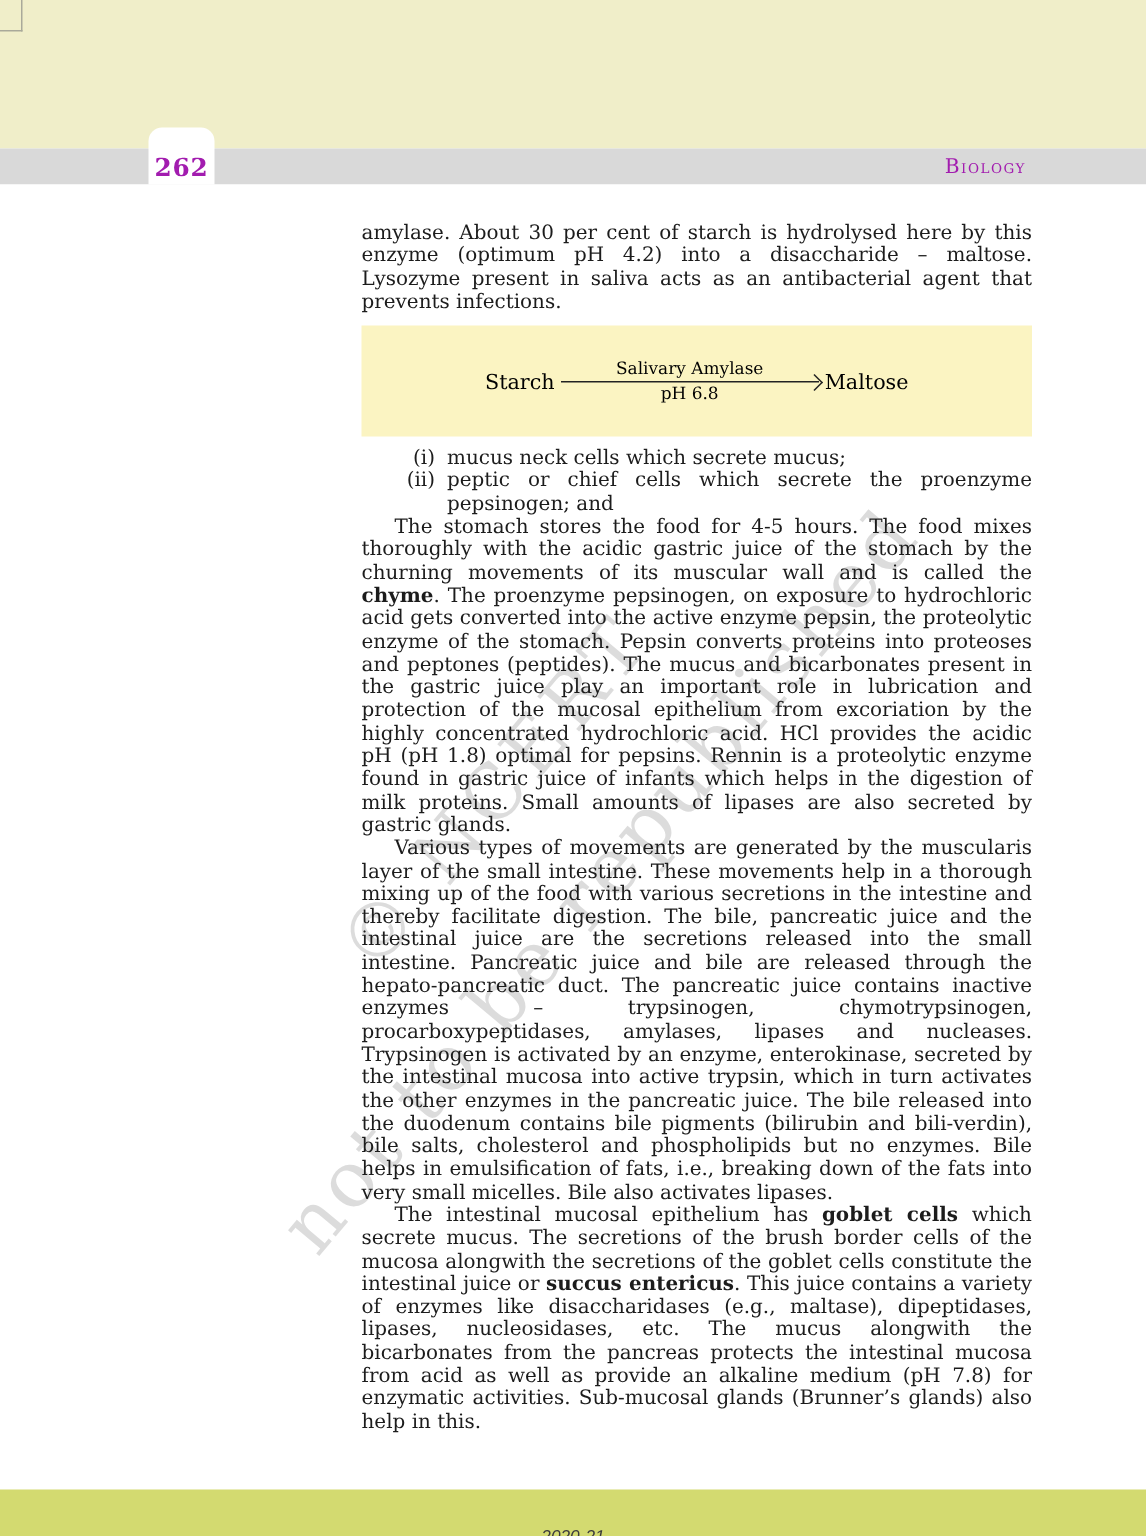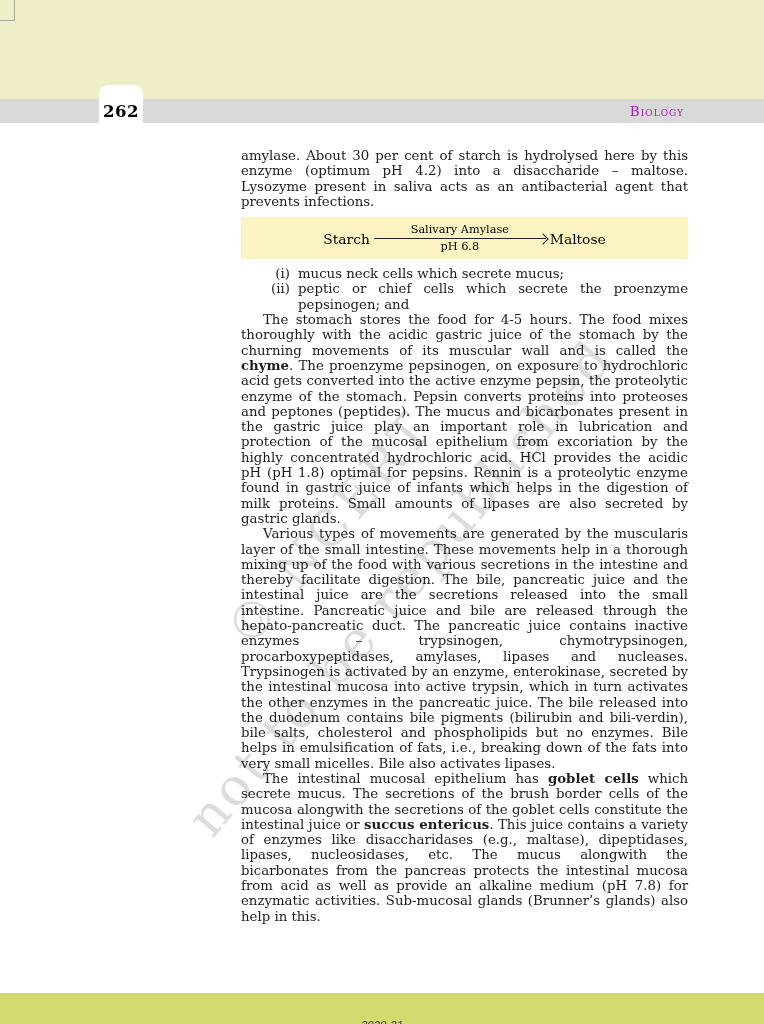--- a/index.html
+++ b/index.html
@@ -15,21 +15,21 @@
     font-family:"Liberation Sans", sans-serif; font-size:11.5px; color:#3c3c3c;
   }
   
   .header-bar { position:absolute; left:0; top:99px; width:764px; height:24px; background:var(--header-bar,#d9d9d9); }
   .page-num-tab {
     position:absolute; left:99px; top:-14px; width:44px; height:38px;
     background:#ffffff; border-radius:9px 9px 0 0;
     display:flex; align-items:flex-end; justify-content:center;
     box-sizing:border-box; padding-bottom:3px;
   }
-  .page-num { font-weight:bold; font-size:16.5px; color:#000000; letter-spacing:0.5px; line-height:1; }
+  .page-num { font-weight:bold; font-size:16.5px; color:#a21caf; letter-spacing:0.5px; line-height:1; }
   .running-head {
     position:absolute; right:80px; top:50%; transform:translateY(-50%);
     font-variant:small-caps; font-size:13.5px; color:#a21caf; letter-spacing:1px;
   }
   
   .corner-top-left { position:absolute; left:0; top:0; width:14px; height:20px;
     border-right:1px solid #a9a99a; border-bottom:1px solid #a9a99a; }
   .corner-bottom-left { position:absolute; left:0; bottom:0; width:20px; height:22px;
     border-top:1px solid #9aa34f; border-right:1px solid #9aa34f; }
   
@@ -44,21 +44,21 @@
   .column { position:absolute; left:241px; top:25px; width:447px; z-index:1; color:var(--text,#1c1c1c); }
   .para {
     margin:0; font-size:13.3px; line-height:15.3px; text-align:justify;
     text-indent:22px; color:var(--text,#1c1c1c);
   }
   .para.no-indent { text-indent:0; }
   sub { font-size:9px; line-height:0; }
   
   .equation-box { margin:8px 0 7px 0; background:var(--equation-bg,#fbf4c2); padding:6px 0 5px 0; }
   .equation { display:flex; align-items:center; justify-content:center; font-size:13.8px; color:#000000; }
-  .eq-arrow { display:inline-flex; flex-direction:column; align-items:center; margin:0 4px; }
+  .eq-arrow { display:inline-flex; flex-direction:column; align-items:center; margin:16px 4px; }
   .eq-top, .eq-bottom { font-size:11.3px; line-height:14px; padding:0 8px; }
   .eq-shaft { position:relative; width:172px; height:0; border-top:1.3px solid #222; margin:1px 0; }
   .eq-head {
     position:absolute; right:-1px; top:-4.6px; width:7px; height:7px;
     border-top:1.3px solid #222; border-right:1.3px solid #222; transform:rotate(45deg);
   }
   
   .cell-list { margin:0; padding:0; list-style:none; }
   .cell-list li {
     position:relative; padding-left:57px; font-size:13.3px; line-height:15.3px;

